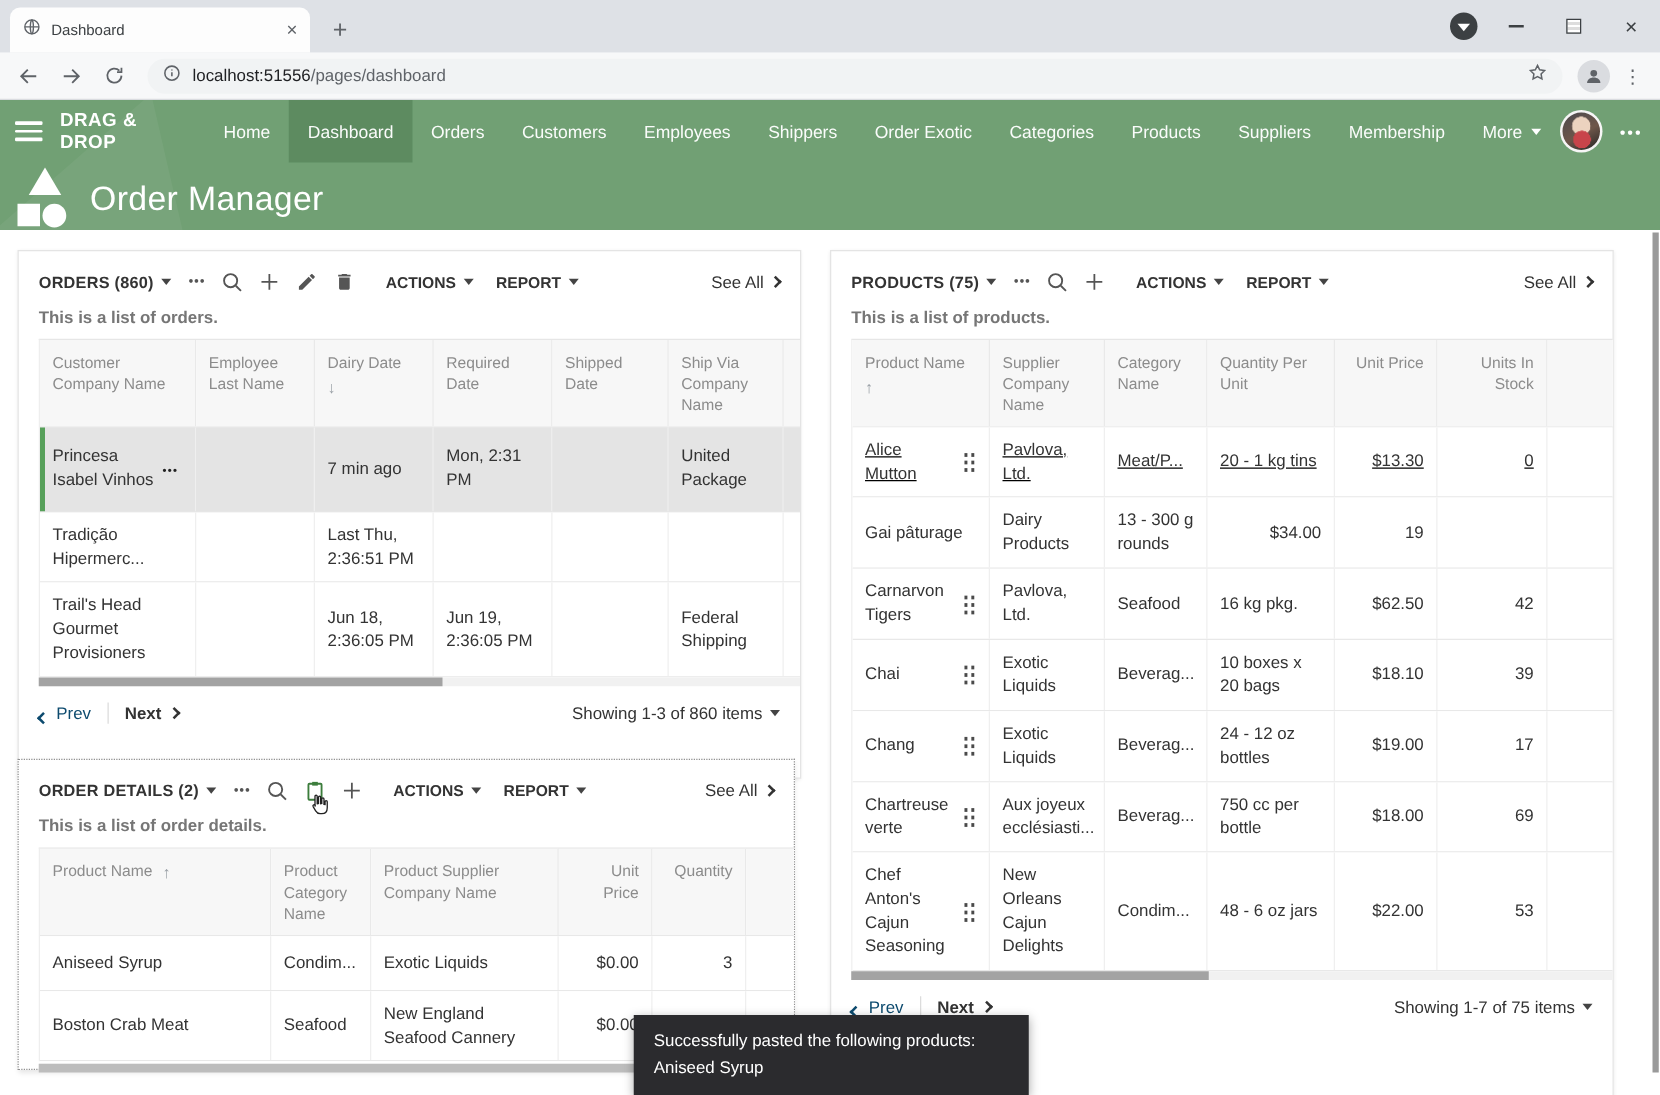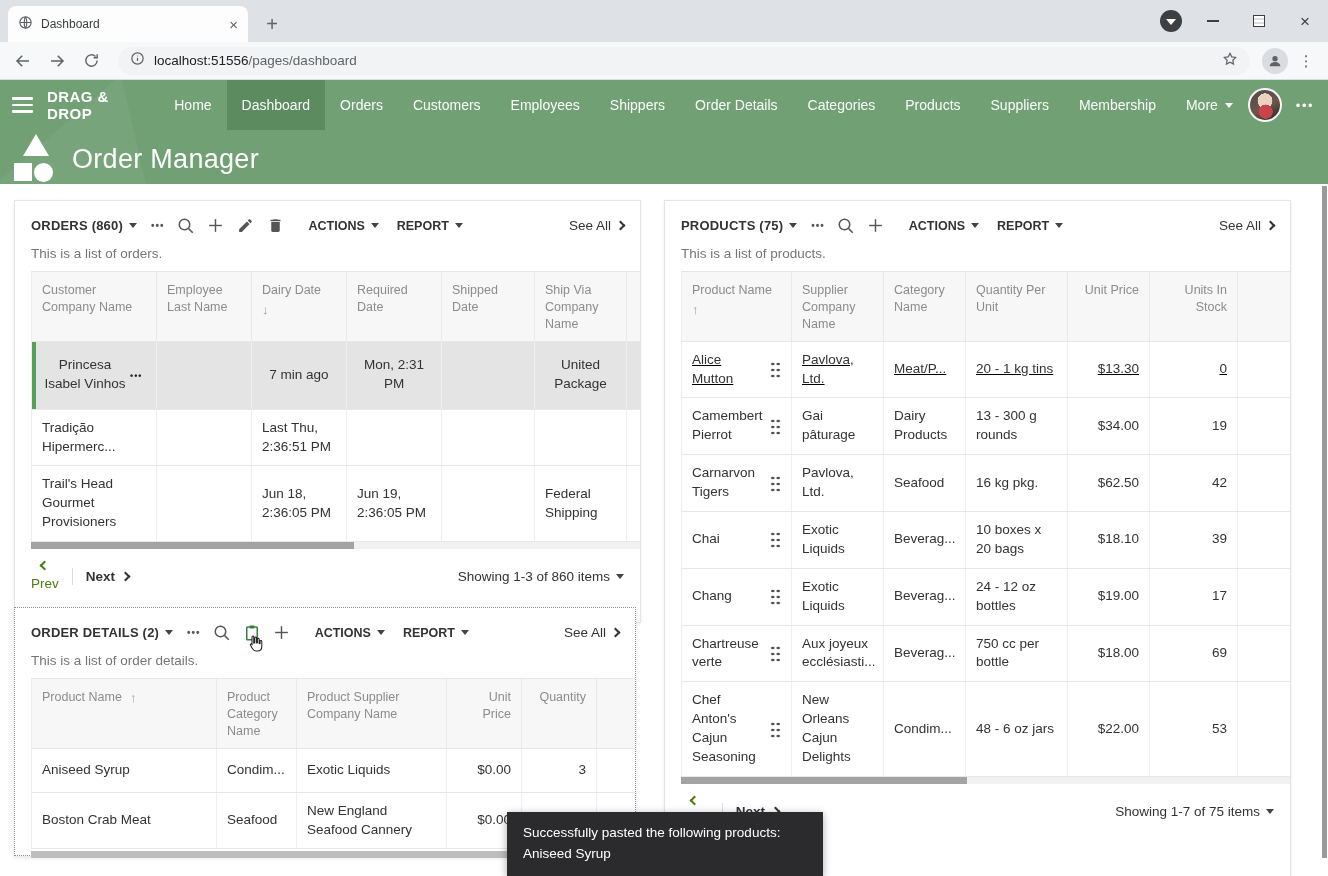--- a/index.html
+++ b/index.html
@@ -59,21 +59,21 @@
   .ptoolbar { display:flex; align-items:center; padding:13px 16px 0 16px; height:36px; }
   .ptitle { display:flex; align-items:center; gap:6px; font-size:13px; font-weight:bold; color:#333; letter-spacing:.2px; white-space:nowrap; }
   .caret-down { display:inline-block; width:0; height:0; border-left:4px solid transparent; border-right:4px solid transparent; border-top:5px solid currentColor; }
   .tool-ellipsis { font-size:10px; font-weight:bold; color:#555; letter-spacing:1px; margin:0 6px 0 14px; }
   .icon-btn { display:flex; align-items:center; justify-content:center; width:30px; height:26px; }
   .menu-btn { display:flex; align-items:center; gap:6px; font-size:12.5px; font-weight:bold; color:#333; margin-left:18px; white-space:nowrap; }
   .see-all { margin-left:auto; display:flex; align-items:center; gap:6px; font-size:13.5px; color:#333; white-space:nowrap; }
   .chev { display:inline-block; width:7px; height:7px; border-top:2px solid currentColor; border-right:2px solid currentColor; }
   .chev-r { transform:rotate(45deg); }
   .chev-l { transform:rotate(-135deg); }
-  .subtitle { padding:9px 16px 0 16px; font-size:13.5px; color:#767676; }
+  .subtitle { padding:9px 16px 0 16px; font-size:13.5px; color:#767676;font-weight:bold; }
 
   .grid-wrap { margin:10px 0 0 16px; overflow:hidden; border-top:1px solid #e6e6e6; border-left:1px solid #eee; }
   .grow { display:grid; border-bottom:1px solid #e8e8e8; position:relative; background:#fff; }
   .g-orders   { grid-template-columns:125px 95px 95px 95px 93px 92px 60px; width:655px; }
   .g-details  { grid-template-columns:185px 80px 150px 75px 75px 60px; width:625px; }
   .g-products { grid-template-columns:110px 92px 82px 102px 82px 88px 80px; width:636px; }
   .hcell { background:#f7f7f7; color:#8c8c8c; font-size:12.5px; padding:10px 10px 8px 10px; border-right:1px solid #e9e9e9; display:flex; flex-direction:column; gap:2px; line-height:1.35; }
   .cell { font-size:13.5px; color:#333; padding:9px 10px; border-right:1px solid #efefef; line-height:1.4; display:flex; flex-direction:column; justify-content:center; }
   .num { text-align:right; align-items:flex-end; }
   .sel { background:#e4e4e4; }
@@ -83,21 +83,21 @@
   .sort-arrow { font-size:13px; color:#9aa0a6; }
   .name-flex { flex-direction:row; justify-content:space-between; align-items:center; gap:6px; }
   .name-flex > span:first-child { flex:1; }
   .drag-handle { width:11px; height:17px; flex:0 0 11px;
     background-image:radial-gradient(circle, #4a4a4a 1.4px, transparent 1.6px); background-size:5.5px 6px; }
 
   .hscroll { height:7px; background:#f1f1f1; margin:0 0 0 16px; position:relative; }
   .hthumb { position:absolute; top:0; height:100%; background:#a3a3a3; }
 
   .pager { display:flex; align-items:center; padding:13px 16px; font-size:13.5px; color:#333; }
-  .pager .prev { display:flex; align-items:center; gap:7px; color:#4d7c0f;flex-direction:column; }
+  .pager .prev { display:flex; align-items:flex-end; gap:7px; color:#0c4a6e; }
   .pager .sep { width:1px; height:17px; background:#dcdcdc; margin:0 13px; }
   .pager .next { display:flex; align-items:center; gap:7px; color:#333; font-weight:bold; }
   .showing { margin-left:auto; display:flex; align-items:center; gap:6px; }
 
   .tooltip { position:absolute; left:248px; top:466px; background:#2b2b2b; color:#fff; font-size:13.5px; font-weight:bold; padding:10px 14px; z-index:8; box-shadow:0 2px 8px rgba(0,0,0,.35); white-space:nowrap; }
   .toast { position:absolute; left:507px; top:628px; width:316px; background:#2b2b2e; color:#fff; font-size:13.5px; line-height:1.55; padding:11px 16px; z-index:10; box-shadow:0 2px 8px rgba(0,0,0,.35); }
 
   .paste-wrap { position:relative; }
   .hand-cursor { position:absolute; left:8px; top:13px; z-index:9; }
 
@@ -176,21 +176,21 @@
         <i></i>
         <i></i>
       </span>
     <span class="brand">DRAG &amp; DROP</span>
     <span class="navitem">Home</span>
     <span class="navitem active">Dashboard</span>
     <span class="navitem">Orders</span>
     <span class="navitem">Customers</span>
     <span class="navitem">Employees</span>
     <span class="navitem">Shippers</span>
-    <span class="navitem">Order Details</span>
+    <span class="navitem">Order Exotic</span>
     <span class="navitem">Categories</span>
     <span class="navitem">Products</span>
     <span class="navitem">Suppliers</span>
     <span class="navitem">Membership</span>
     <span class="navitem" style="gap:7px;">
         <span>More</span>
         <span class="caret-down" style="color:#fff;"></span>
       </span>
     <span class="nav-right">
       <span class="avatar-photo"></span>
@@ -268,21 +268,21 @@
             <span>Required Date</span>
           </div>
         <div class="hcell">
             <span>Shipped Date</span>
           </div>
         <div class="hcell">
             <span>Ship Via Company Name</span>
           </div>
         <div class="hcell"></div>
       </div>
-      <div class="grow g-orders sel" style="min-height:68px;text-align:center;">
+      <div class="grow g-orders sel" style="min-height:68px;">
         <div class="cell" style="padding-right:28px;">Princesa Isabel Vinhos</div>
         <span class="row-menu">•••</span>
         <div class="cell"></div>
         <div class="cell">7 min ago</div>
         <div class="cell">Mon, 2:31 PM</div>
         <div class="cell"></div>
         <div class="cell">United Package</div>
         <div class="cell"></div>
       </div>
       <div class="grow g-orders" style="min-height:55px;">
@@ -471,24 +471,20 @@
             <span class="drag-handle"></span>
           </div>
         <div class="cell">Pavlova, Ltd.</div>
         <div class="cell">Meat/P...</div>
         <div class="cell">20 - 1 kg tins</div>
         <div class="cell num">$13.30</div>
         <div class="cell num">0</div>
         <div class="cell"></div>
       </div>
       <div class="grow g-products" style="min-height:53px;">
-        <div class="cell name-flex">
-            <span>Camembert Pierrot</span>
-            <span class="drag-handle"></span>
-          </div>
         <div class="cell">Gai pâturage</div>
         <div class="cell">Dairy Products</div>
         <div class="cell">13 - 300 g rounds</div>
         <div class="cell num">$34.00</div>
         <div class="cell num">19</div>
         <div class="cell"></div>
       </div>
       <div class="grow g-products" style="min-height:53px;">
         <div class="cell name-flex">
             <span>Carnarvon Tigers</span>

